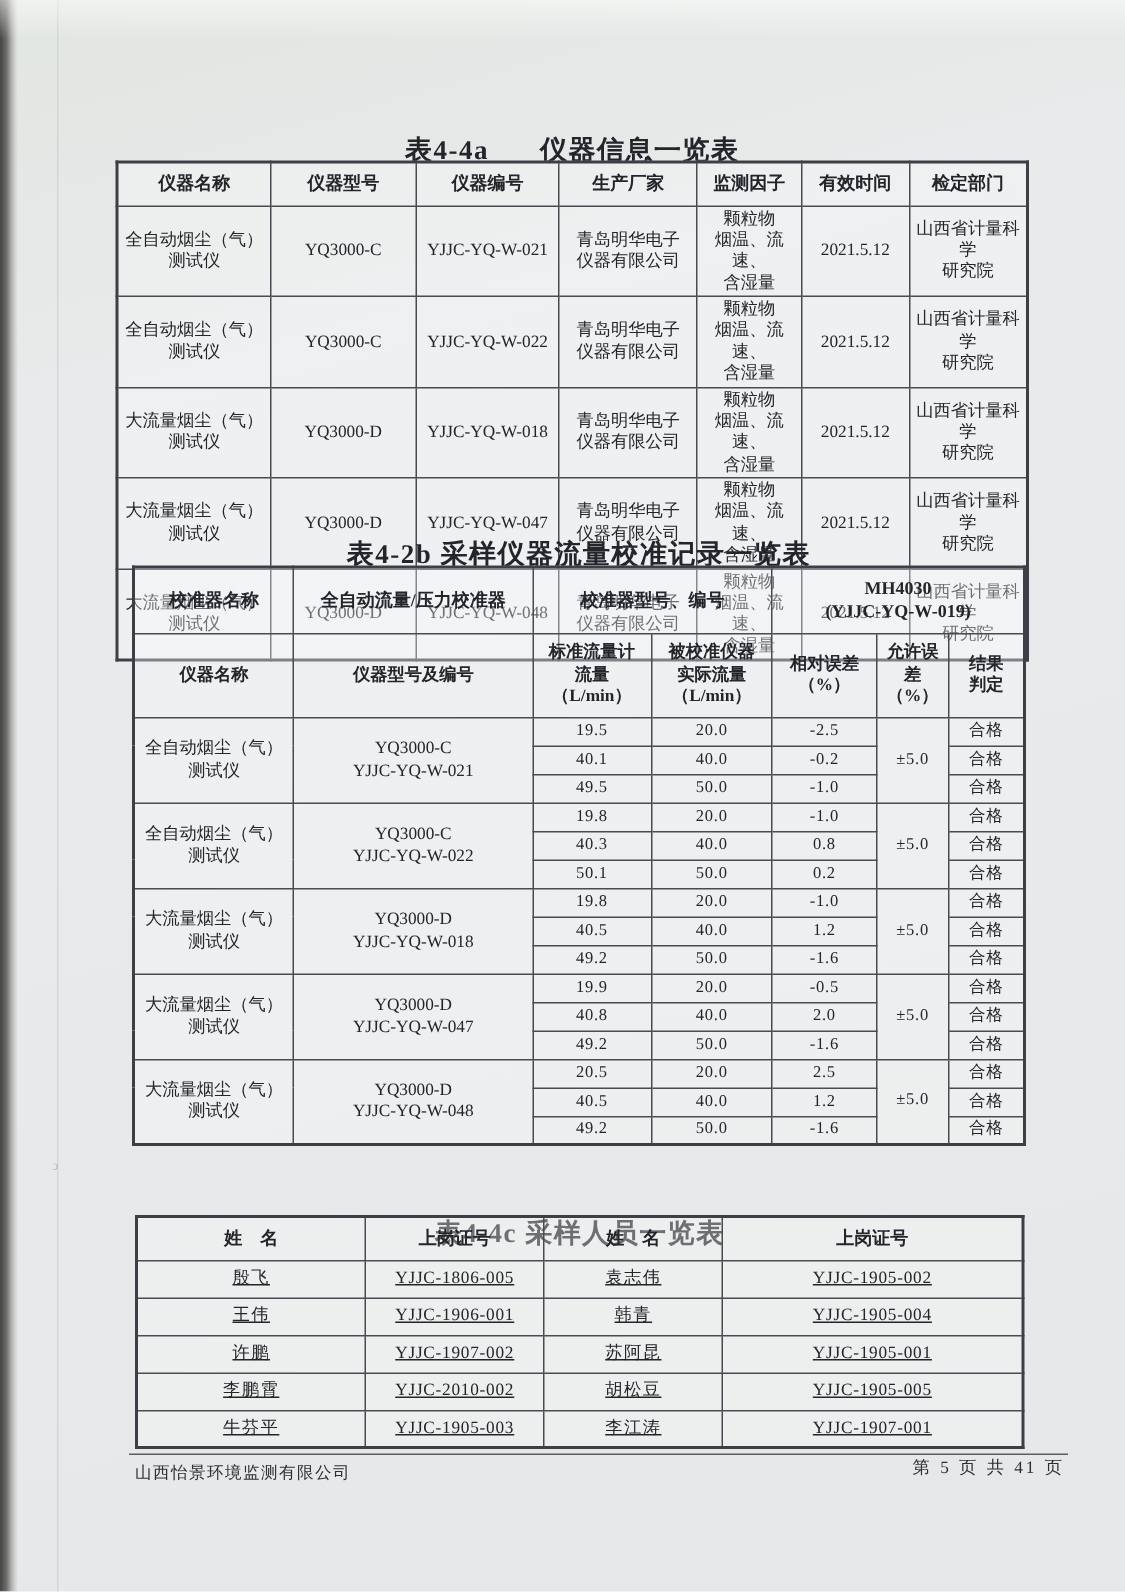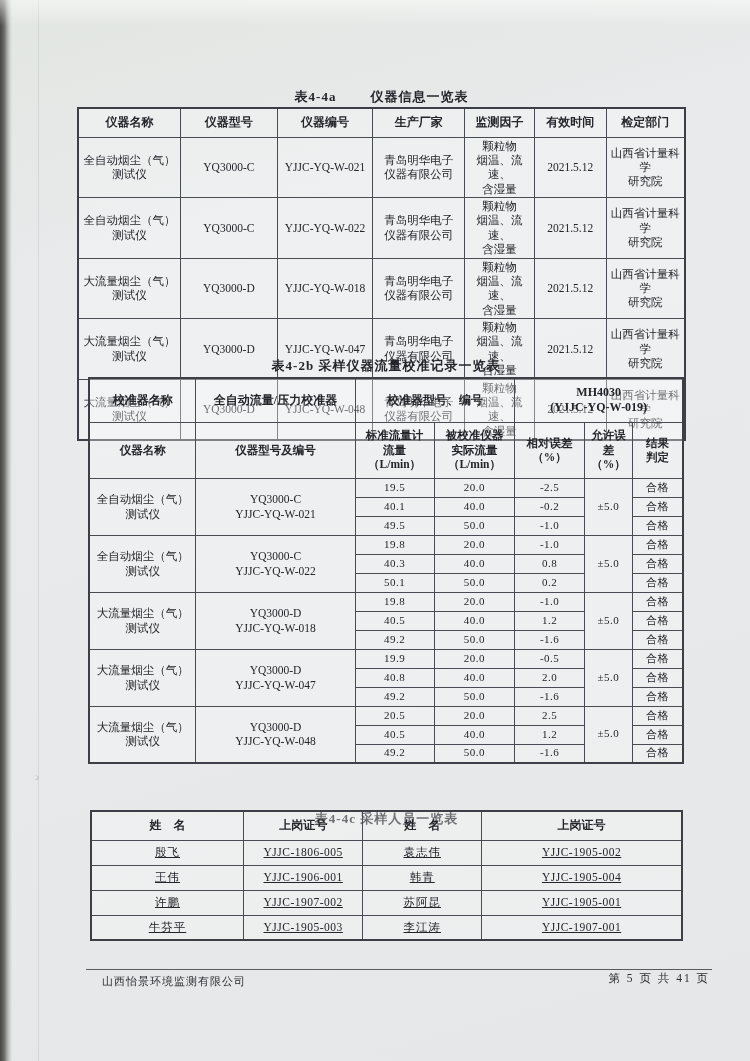--- a/index.html
+++ b/index.html
@@ -10,21 +10,21 @@
     background:linear-gradient(165deg,#e2e6e1 0%,#e8eaeb 22%,#e7e9ea 60%,#e5e7e8 100%);
   }
   .page{position:absolute;inset:0;}
   
   .edge-left{position:absolute;left:0;top:0;width:12px;height:1061px;
     background:linear-gradient(to right,#454543 0%,#6b6b69 35%,#a9aaa8 60%,#cccecc 80%,rgba(230,232,231,0) 100%);}
   .fold-line{position:absolute;left:38px;top:0;width:1px;height:1061px;background:rgba(150,156,162,.22);}
   .top-fade{position:absolute;left:0;top:0;width:750px;height:26px;background:linear-gradient(to bottom,rgba(252,253,252,.55),rgba(252,253,252,0));}
   .artifact{position:absolute;left:35px;top:772px;font-size:9px;color:#8a8e94;opacity:.55;transform:rotate(12deg);}
 
-  .tbl-title{position:absolute;text-align:center;font-weight:bold;font-size:13px;letter-spacing:1px;}
+  .tbl-title{position:absolute;text-align:center;font-weight:bold;font-size:18px;letter-spacing:1px;}
   #titleA{top:88px;left:77px;width:609px;}
   #titleA .gap{display:inline-block;width:34px;}
   #titleB{top:357px;left:88px;width:596px;}
   #titleC{top:810px;left:90px;width:593px;}
 
   table{border-collapse:collapse;table-layout:fixed;position:absolute;background:rgba(250,251,252,.35);}
   th,td{border:1px solid #474b52;text-align:center;vertical-align:middle;
     white-space:pre-line;padding:1px 2px;line-height:1.25;}
   table{border:2px solid #3c4046;padding-left:29px;}
   th{font-weight:bold;}
@@ -43,21 +43,21 @@
   #tableB td{font-size:11px;letter-spacing:.5px;}
   #tableB td.name,#tableB td.model{font-size:11.5px;letter-spacing:0;}
 
   #tableC{top:810px;left:90px;width:593px;font-size:12px;}
   #tableC thead tr{height:29px;}
   #tableC tbody tr{height:25px;text-decoration:underline;}
   #tableC td{font-size:11.5px;letter-spacing:.5px;}
   #tableC td.cname{letter-spacing:1px;}
 
   .footer-line{position:absolute;top:969px;left:86px;width:626px;height:1px;background:#595d61;}
-  .footer-left{position:absolute;top:974px;left:90px;font-size:11px;letter-spacing:1px;color:#2b2e33;margin-left:12px;}
+  .footer-left{position:absolute;top:974px;left:90px;font-size:11px;letter-spacing:1px;color:#2b2e33;}
   .footer-right{position:absolute;top:971px;right:40px;font-size:11.5px;letter-spacing:2px;color:#2b2e33;margin-left:33px;}
 </style>
 </head>
 <body>
 
 <div class="page">
   <div class="edge-left"></div>
   <div class="fold-line"></div>
   <div class="top-fade"></div>
   <div class="artifact">ͻ</div>
@@ -344,20 +344,26 @@
           <td class="cname">韩青</td>
           <td>YJJC-1905-004</td>
         </tr>
         <tr>
           <td class="cname">许鹏</td>
           <td>YJJC-1907-002</td>
           <td class="cname">苏阿昆</td>
           <td>YJJC-1905-001</td>
         </tr>
         <tr>
+          <td class="cname">李鹏霄</td>
+          <td>YJJC-2010-002</td>
+          <td class="cname">胡松豆</td>
+          <td>YJJC-1905-005</td>
+        </tr>
+        <tr>
           <td class="cname">牛芬平</td>
           <td>YJJC-1905-003</td>
           <td class="cname">李江涛</td>
           <td>YJJC-1907-001</td>
         </tr>
       </tbody>
   </table>
 
   <div class="footer-line"></div>
   <div class="footer-left">山西怡景环境监测有限公司</div>

